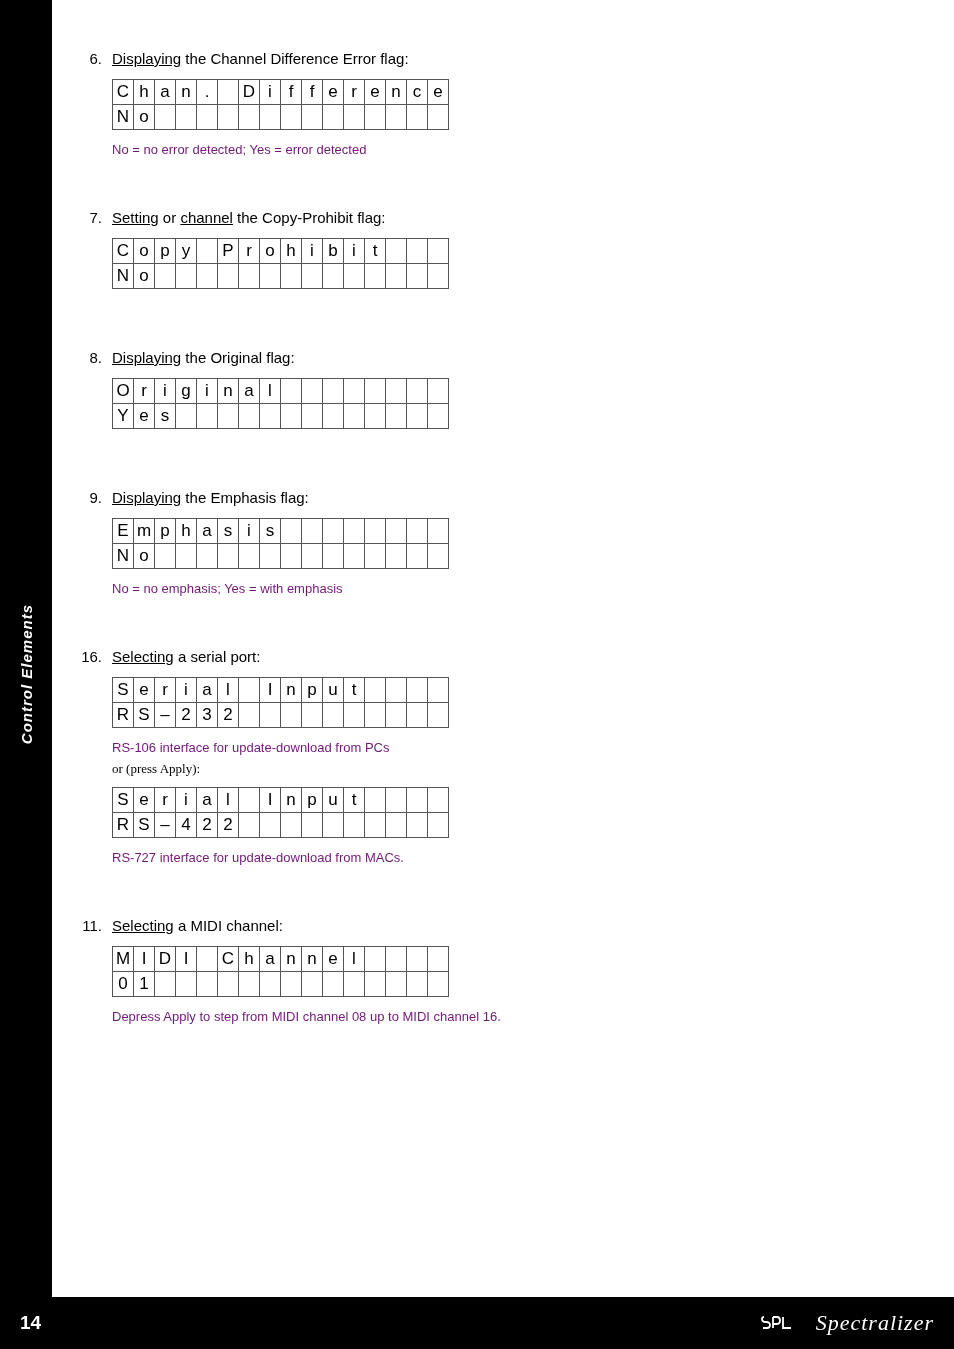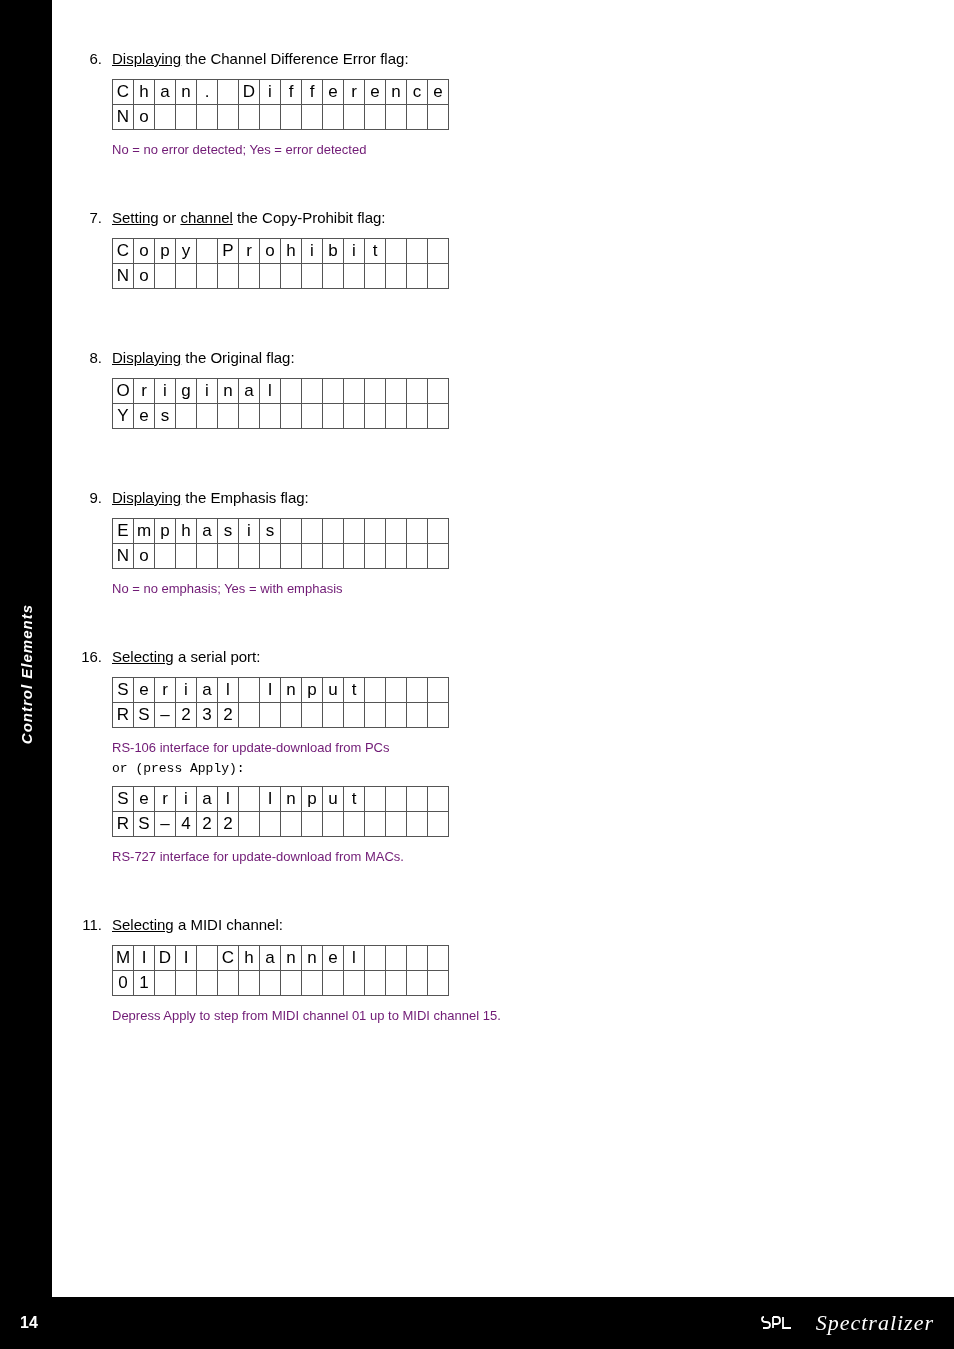--- a/index.html
+++ b/index.html
@@ -103,41 +103,41 @@
 
     .section-caption {
       font-size: 13px;
       font-family: Arial, sans-serif;
       color: #701a75;
       margin-top: 4px;
     }
 
     .or-press {
       font-size: 13px;
-      font-family: Liberation Mono, monospace;
+      font-family: Liberation Serif, serif;
       margin-top: 6px;
       margin-bottom: 10px;
     }
 
     
     .bottom-bar {
       position: absolute;
       bottom: 0;
       left: 0;
       width: 954px;
       height: 52px;
       background: #000;
       display: flex;
       align-items: center;
       justify-content: space-between;
       padding: 0 20px;
     }
     .bottom-page-num {
       color: #fff;
-      font-size: 16px;
+      font-size: 19px;
       font-family: Arial, sans-serif;
       font-weight: bold;
     }
     .spl-logo {
       width: 38px;
       height: 28px;
       display: inline-block;
     }
     .spectralizer-text {
       color: #fff;
@@ -427,21 +427,21 @@
             <div class="lcd-cell"></div>
             <div class="lcd-cell"></div>
             <div class="lcd-cell"></div>
             <div class="lcd-cell"></div>
             <div class="lcd-cell"></div>
             <div class="lcd-cell"></div>
             <div class="lcd-cell"></div>
             <div class="lcd-cell"></div>
             <div class="lcd-cell"></div>
             <div class="lcd-cell"></div>
-          </div></div><div class="section-caption">Depress Apply to step from MIDI channel 01 up to MIDI channel 15.</div></div>
+          </div></div><div class="section-caption">Depress Apply to step from MIDI channel 08 up to MIDI channel 16.</div></div>
     </div>
   </div>
 
 <div class="bottom-bar">
   <span class="bottom-page-num">14</span>
   <div style="display:flex;align-items:center;gap:20px;">
 
     <svg class="spl-logo" viewBox="0 0 38 28" xmlns="http://www.w3.org/2000/svg">
       <rect width="38" height="28" fill="black"></rect>
 

